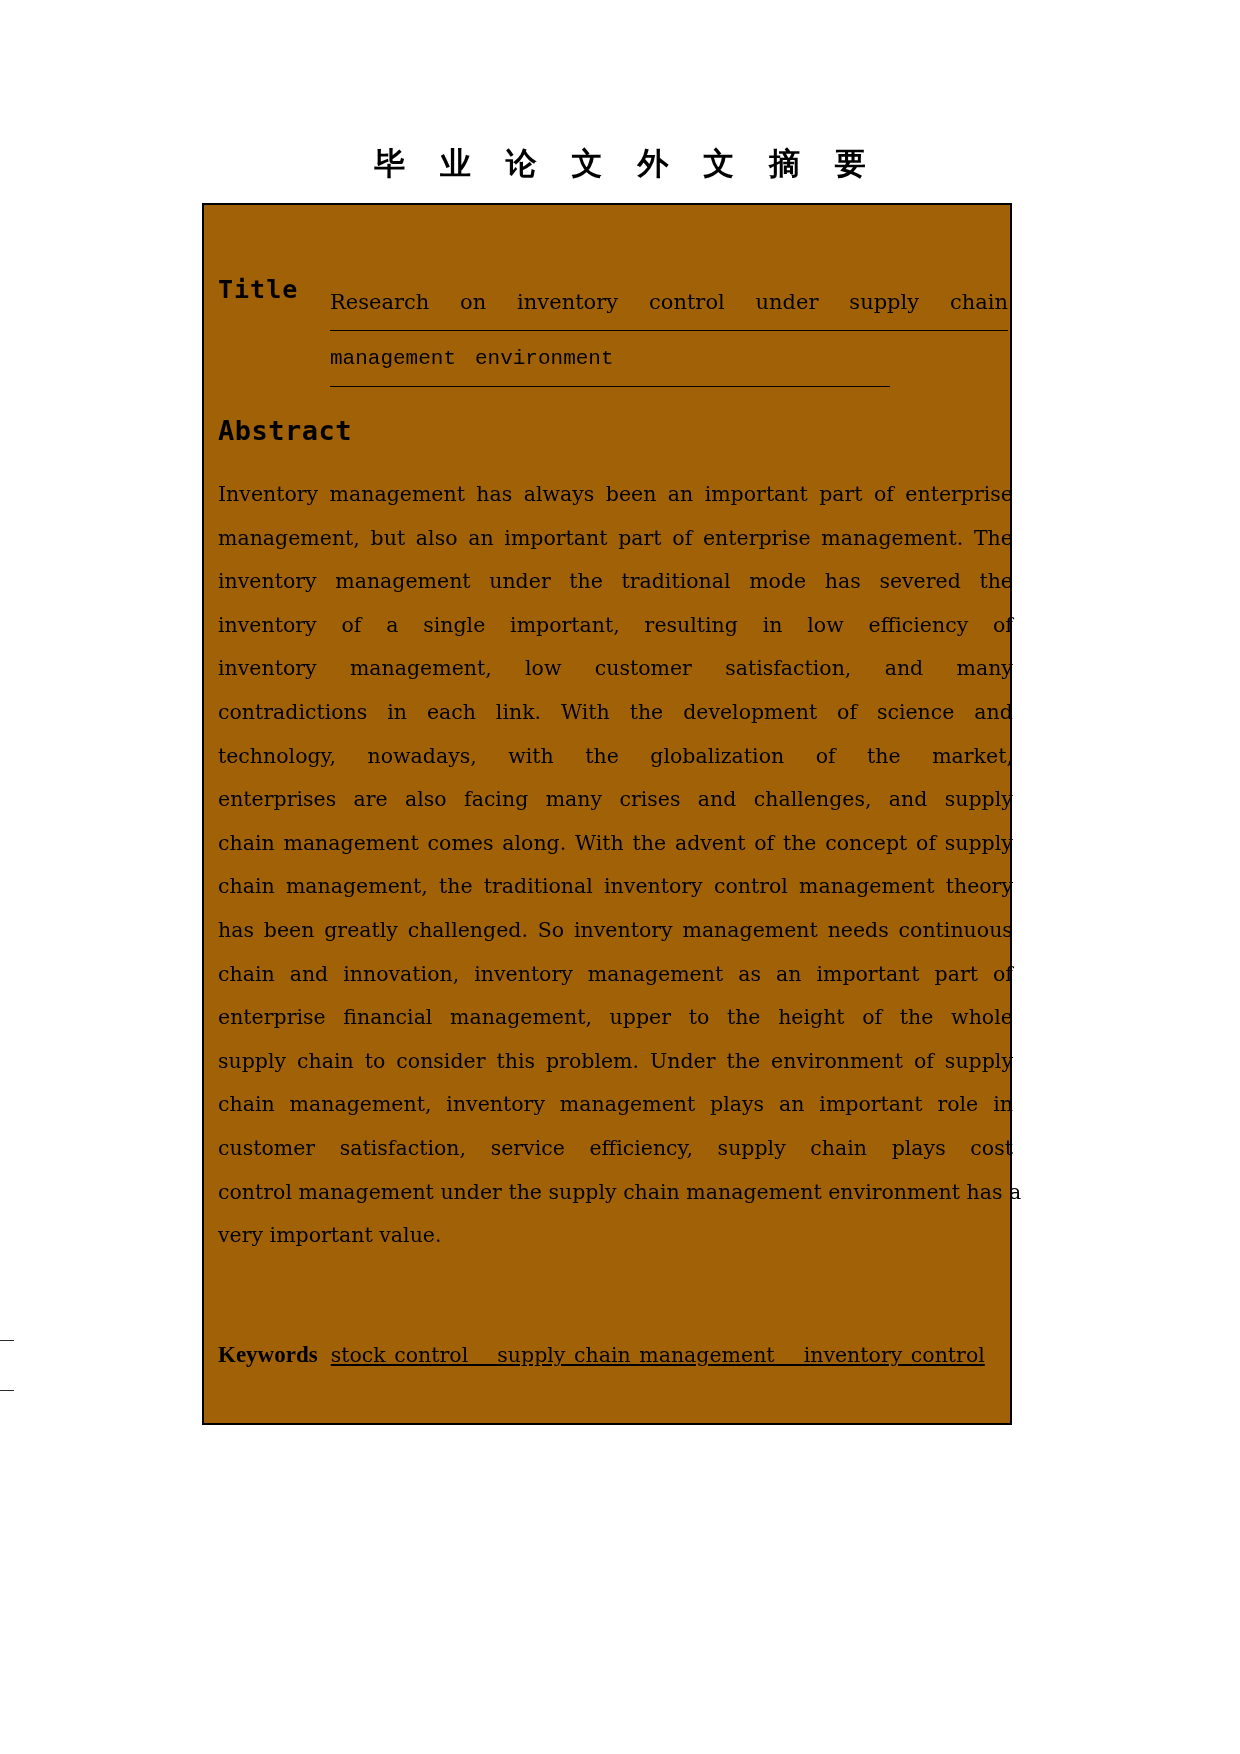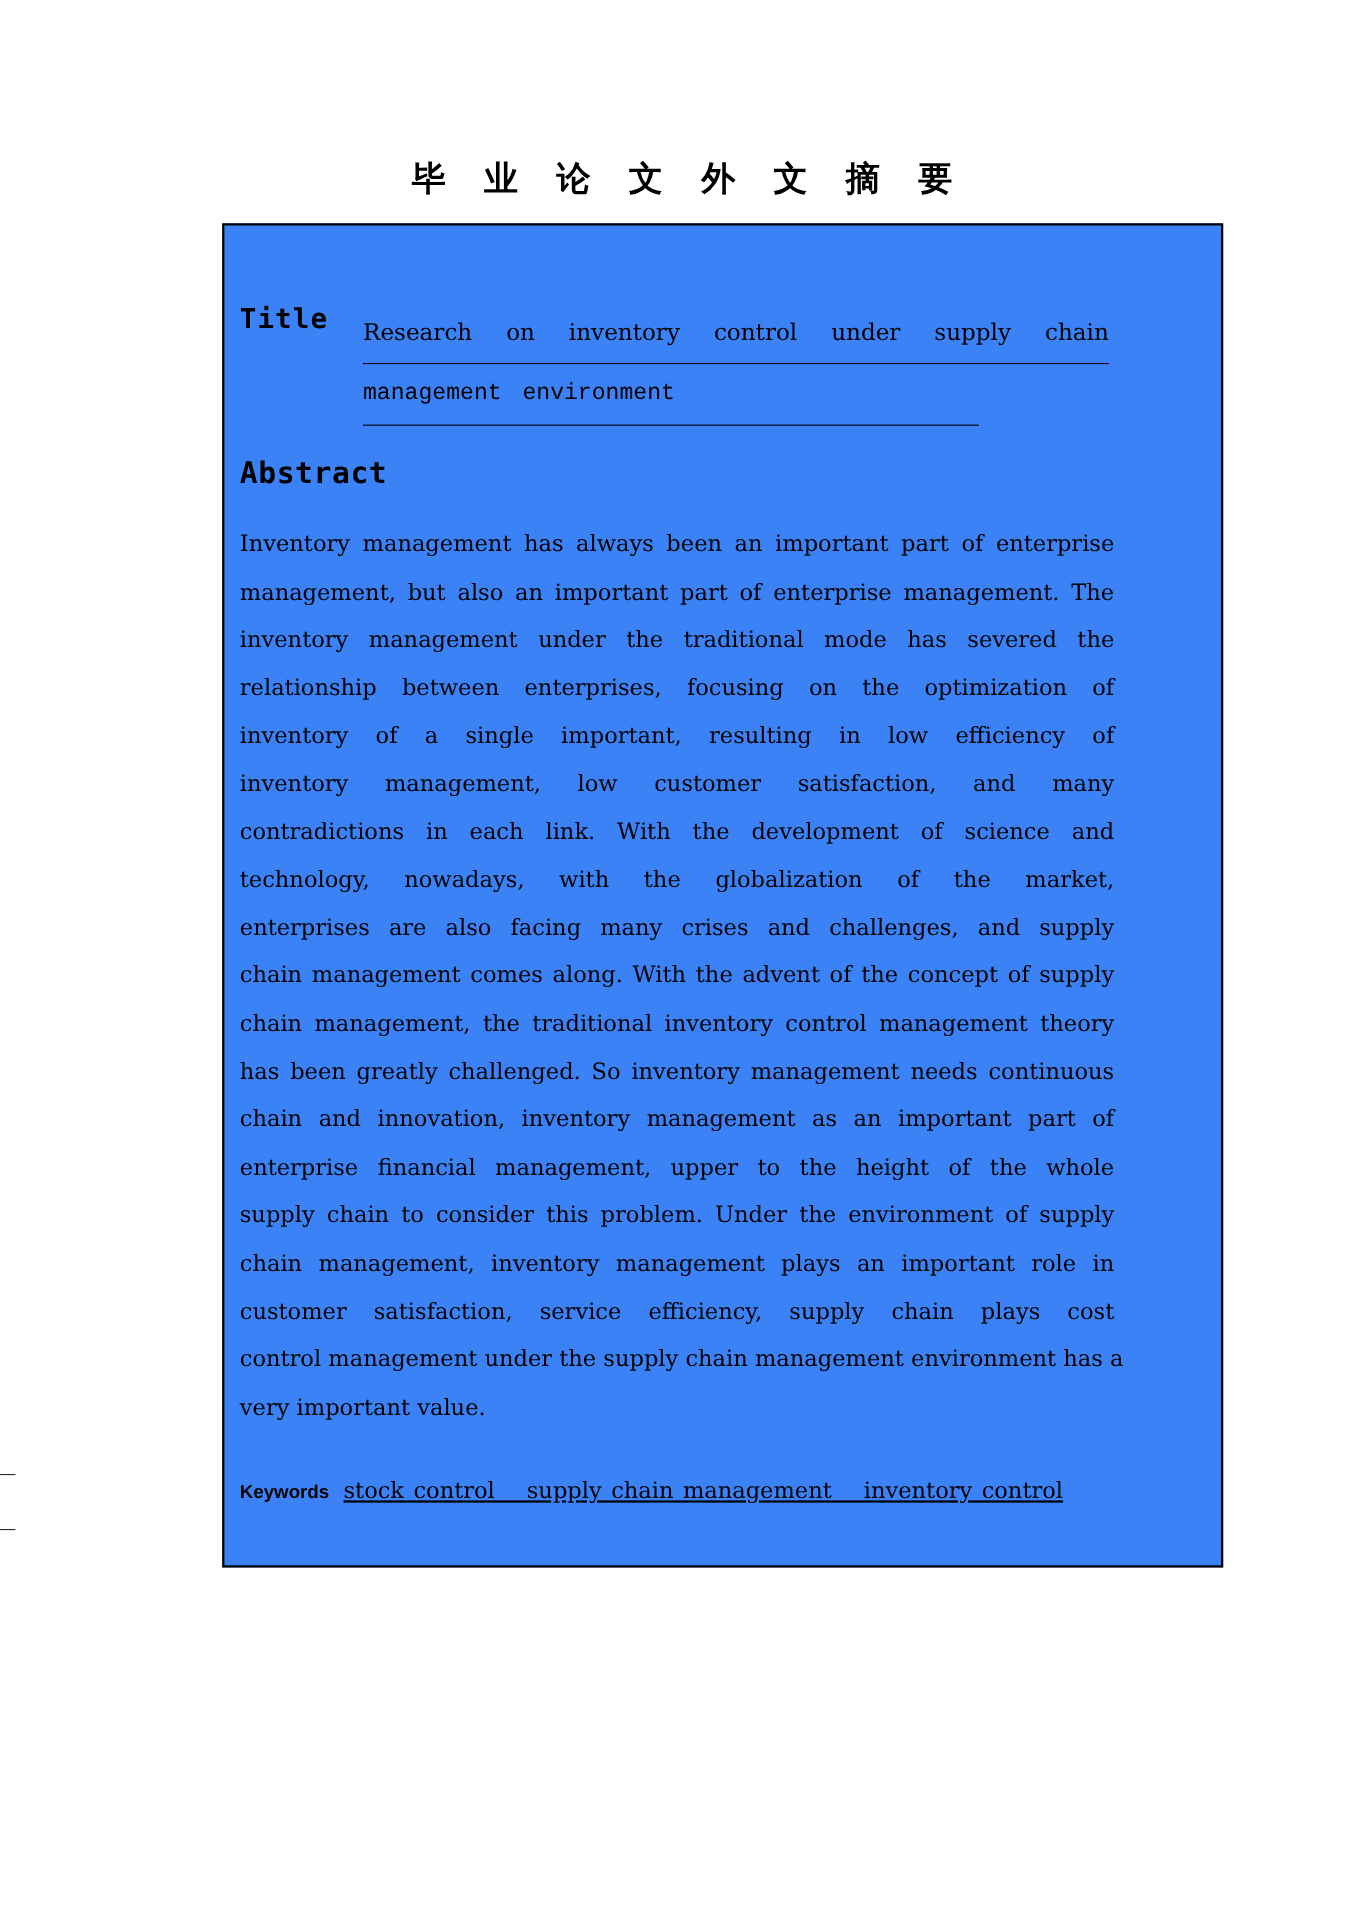--- a/index.html
+++ b/index.html
@@ -29,25 +29,25 @@
     letter-spacing: 12px;
     text-indent: 12px;
     line-height: 1.1;
   }
 
   
   .frame {
     position: absolute;
     left: 202px;
     top: 203px;
-    width: 910px;
+    width: 810px;
     height: 1222px;
     border: 2px solid #000;
     box-sizing: border-box;
-    background: #3b82f6;
+    background: #a16207;
   }
   .frame-inner {
     position: absolute;
     left: 6px;
     top: 0px;
     right: 6px;
     bottom: 0px;
     padding: 0 8px;
   }
 
@@ -141,22 +141,22 @@
     position: absolute;
     left: 8px;
     top: 1135px;
     width: 795px;
     font-family: "DejaVu Serif", "Liberation Serif", serif;
     font-size: 20.5px;
     line-height: 30px;
     white-space: nowrap;
   }
   .kw-label {
-    font-family: Liberation Sans, sans-serif;
-    font-size: 17px;
+    font-family: Liberation Serif, serif;
+    font-size: 23px;
     font-weight: 700;
     letter-spacing: 0px;
   }
   .kw-values {
     word-spacing: 0.10em;
     text-decoration: underline;
   }
 
   
   .margin-tick {
@@ -184,21 +184,20 @@
         <span class="title-line l2">management environment</span>
       </span>
     </div>
 
     <div class="abstract-heading">Abstract</div>
 
     <div class="body-text">
         <span class="body-line"><span class="justify-spread"><span>Inventory</span> <span>management</span> <span>has</span> <span>always</span> <span>been</span> <span>an</span> <span>important</span> <span>part</span> <span>of</span> <span>enterprise</span></span></span>
         <span class="body-line"><span class="justify-spread"><span>management,</span> <span>but</span> <span>also</span> <span>an</span> <span>important</span> <span>part</span> <span>of</span> <span>enterprise</span> <span>management.</span> <span>The</span></span></span>
         <span class="body-line"><span class="justify-spread"><span>inventory</span> <span>management</span> <span>under</span> <span>the</span> <span>traditional</span> <span>mode</span> <span>has</span> <span>severed</span> <span>the</span></span></span>
-        <span class="body-line"><span class="justify-spread"><span>relationship</span> <span>between</span> <span>enterprises,</span> <span>focusing</span> <span>on</span> <span>the</span> <span>optimization</span> <span>of</span></span></span>
         <span class="body-line"><span class="justify-spread"><span>inventory</span> <span>of</span> <span>a</span> <span>single</span> <span>important,</span> <span>resulting</span> <span>in</span> <span>low</span> <span>efficiency</span> <span>of</span></span></span>
         <span class="body-line"><span class="justify-spread"><span>inventory</span> <span>management,</span> <span>low</span> <span>customer</span> <span>satisfaction,</span> <span>and</span> <span>many</span></span></span>
         <span class="body-line"><span class="justify-spread"><span>contradictions</span> <span>in</span> <span>each</span> <span>link.</span> <span>With</span> <span>the</span> <span>development</span> <span>of</span> <span>science</span> <span>and</span></span></span>
         <span class="body-line"><span class="justify-spread"><span>technology,</span> <span>nowadays,</span> <span>with</span> <span>the</span> <span>globalization</span> <span>of</span> <span>the</span> <span>market,</span></span></span>
         <span class="body-line"><span class="justify-spread"><span>enterprises</span> <span>are</span> <span>also</span> <span>facing</span> <span>many</span> <span>crises</span> <span>and</span> <span>challenges,</span> <span>and</span> <span>supply</span></span></span>
         <span class="body-line"><span class="justify-spread"><span>chain</span> <span>management</span> <span>comes</span> <span>along.</span> <span>With</span> <span>the</span> <span>advent</span> <span>of</span> <span>the</span> <span>concept</span> <span>of</span> <span>supply</span></span></span>
         <span class="body-line"><span class="justify-spread"><span>chain</span> <span>management,</span> <span>the</span> <span>traditional</span> <span>inventory</span> <span>control</span> <span>management</span> <span>theory</span></span></span>
         <span class="body-line"><span class="justify-spread"><span>has</span> <span>been</span> <span>greatly</span> <span>challenged.</span> <span>So</span> <span>inventory</span> <span>management</span> <span>needs</span> <span>continuous</span></span></span>
         <span class="body-line"><span class="justify-spread"><span>chain</span> <span>and</span> <span>innovation,</span> <span>inventory</span> <span>management</span> <span>as</span> <span>an</span> <span>important</span> <span>part</span> <span>of</span></span></span>
         <span class="body-line"><span class="justify-spread"><span>enterprise</span> <span>financial</span> <span>management,</span> <span>upper</span> <span>to</span> <span>the</span> <span>height</span> <span>of</span> <span>the</span> <span>whole</span></span></span>

